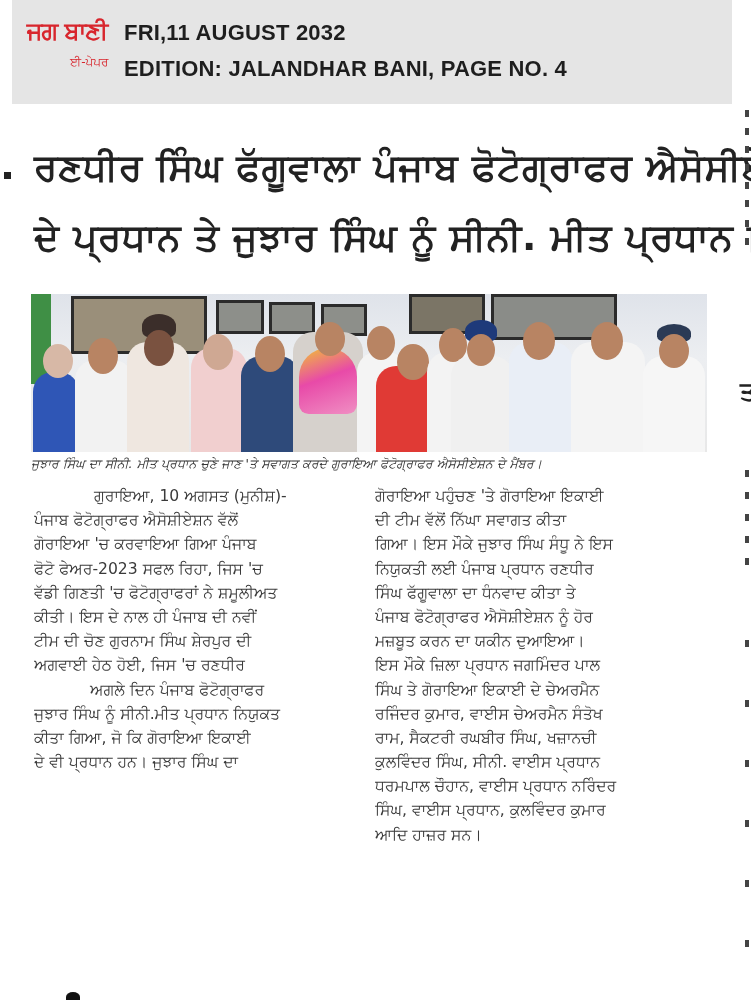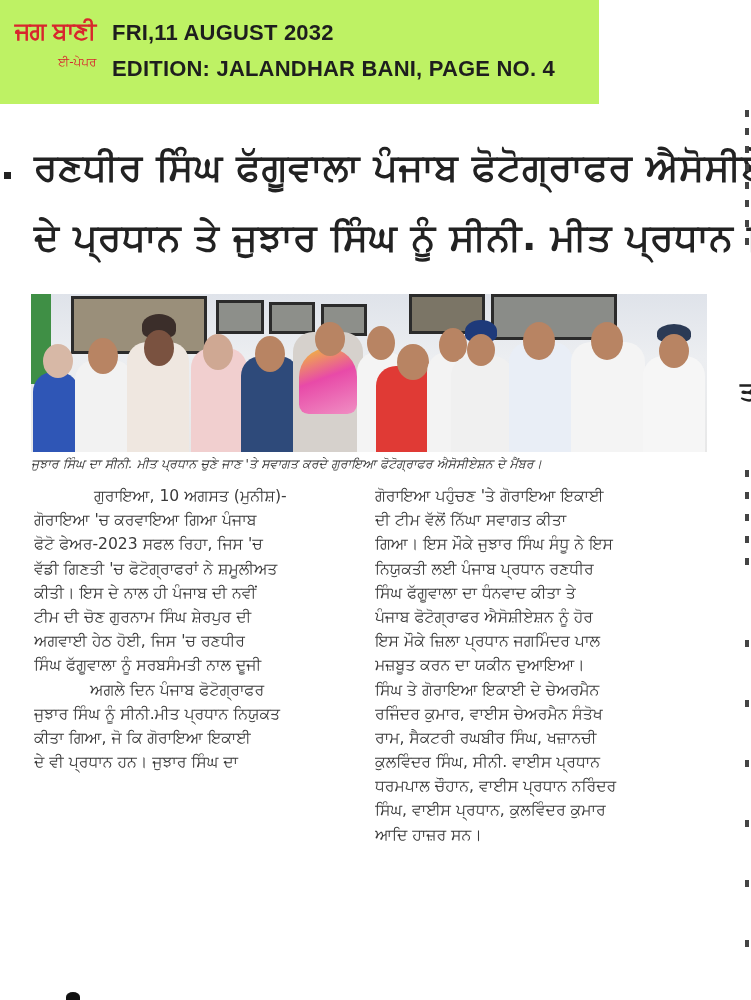--- a/index.html
+++ b/index.html
@@ -3,22 +3,22 @@
 <meta charset="utf-8">
 <style>
   html, body { margin:0; padding:0; }
   body {
     width:751px; height:1000px; overflow:hidden; position:relative;
     background:#ffffff;
     font-family:"DejaVu Sans", sans-serif;
     color:#1a1a1a;
   }
   .header {
-    position:absolute; left:0; top:0; width:599px; height:104px;
-    background:#bef264;
+    position:absolute; left:12px; top:0; width:720px; height:104px;
+    background:#e5e5e5;
   }
   .logo { position:absolute; left:10px; top:16px; width:90px; height:82px; }
   .logo-main {
     position:absolute; left:0; top:0; width:90px; text-align:center;
     color:#d8262d; font-family:"DejaVu Sans", sans-serif; font-weight:bold;
     font-size:24px; line-height:30px; letter-spacing:-1px;
   }
   .logo-sub {
     position:absolute; left:48px; top:38px; color:#d8262d;
     font-size:12px; line-height:16px;
@@ -148,42 +148,42 @@
 
   <div class="person" style="left:612px;width:62px;height:96px;background:#f6f6f6"></div>
   <div class="turban" style="left:626px;top:30px;width:34px;height:18px;background:#2b3a55"></div>
   <div class="head" style="left:628px;top:40px;width:30px;height:34px"></div>
 </div>
 
 <div class="caption">ਜੁਝਾਰ ਸਿੰਘ ਦਾ ਸੀਨੀ. ਮੀਤ ਪ੍ਰਧਾਨ ਚੁਣੇ ਜਾਣ 'ਤੇ ਸਵਾਗਤ ਕਰਦੇ ਗੁਰਾਇਆ ਫੋਟੋਗ੍ਰਾਫਰ ਐਸੋਸੀਏਸ਼ਨ ਦੇ ਮੈਂਬਰ।</div>
 
 <div class="column left">
   <div class="line indent">ਗੁਰਾਇਆ, 10 ਅਗਸਤ (ਮੁਨੀਸ਼)-</div>
+  <div class="line">ਪੰਜਾਬ ਫੋਟੋਗ੍ਰਾਫਰ ਐਸੋਸ਼ੀਏਸ਼ਨ ਵੱਲੋਂ</div>
   <div class="line">ਗੋਰਾਇਆ 'ਚ ਕਰਵਾਇਆ ਗਿਆ ਪੰਜਾਬ</div>
   <div class="line">ਫੋਟੋ ਫੇਅਰ-2023 ਸਫਲ ਰਿਹਾ, ਜਿਸ 'ਚ</div>
   <div class="line">ਵੱਡੀ ਗਿਣਤੀ 'ਚ ਫੋਟੋਗ੍ਰਾਫਰਾਂ ਨੇ ਸ਼ਮੂਲੀਅਤ</div>
   <div class="line">ਕੀਤੀ। ਇਸ ਦੇ ਨਾਲ ਹੀ ਪੰਜਾਬ ਦੀ ਨਵੀਂ</div>
   <div class="line">ਟੀਮ ਦੀ ਚੋਣ ਗੁਰਨਾਮ ਸਿੰਘ ਸ਼ੇਰਪੁਰ ਦੀ</div>
   <div class="line">ਅਗਵਾਈ ਹੇਠ ਹੋਈ, ਜਿਸ 'ਚ ਰਣਧੀਰ</div>
-  <div class="line">ਸਿੰਘ ਫੱਗੂਵਾਲਾ ਨੂੰ ਸਰਬਸੰਮਤੀ ਨਾਲ ਦੂਜੀ</div>
   <div class="line indent-sm">ਅਗਲੇ ਦਿਨ ਪੰਜਾਬ ਫੋਟੋਗ੍ਰਾਫਰ</div>
   <div class="line">ਜੁਝਾਰ ਸਿੰਘ ਨੂੰ ਸੀਨੀ.ਮੀਤ ਪ੍ਰਧਾਨ ਨਿਯੁਕਤ</div>
   <div class="line">ਕੀਤਾ ਗਿਆ, ਜੋ ਕਿ ਗੋਰਾਇਆ ਇਕਾਈ</div>
   <div class="line">ਦੇ ਵੀ ਪ੍ਰਧਾਨ ਹਨ। ਜੁਝਾਰ ਸਿੰਘ ਦਾ</div>
 </div>
 
 <div class="column right">
   <div class="line">ਗੋਰਾਇਆ ਪਹੁੰਚਣ 'ਤੇ ਗੋਰਾਇਆ ਇਕਾਈ</div>
   <div class="line">ਦੀ ਟੀਮ ਵੱਲੋਂ ਨਿੱਘਾ ਸਵਾਗਤ ਕੀਤਾ</div>
   <div class="line">ਗਿਆ। ਇਸ ਮੌਕੇ ਜੁਝਾਰ ਸਿੰਘ ਸੰਧੂ ਨੇ ਇਸ</div>
   <div class="line">ਨਿਯੁਕਤੀ ਲਈ ਪੰਜਾਬ ਪ੍ਰਧਾਨ ਰਣਧੀਰ</div>
   <div class="line">ਸਿੰਘ ਫੱਗੂਵਾਲਾ ਦਾ ਧੰਨਵਾਦ ਕੀਤਾ ਤੇ</div>
   <div class="line">ਪੰਜਾਬ ਫੋਟੋਗ੍ਰਾਫਰ ਐਸੋਸ਼ੀਏਸ਼ਨ ਨੂੰ ਹੋਰ</div>
+  <div class="line">ਮਜ਼ਬੂਤ ਕਰਨ ਦਾ ਯਕੀਨ ਦੁਆਇਆ।</div>
   <div class="line">ਇਸ ਮੌਕੇ ਜ਼ਿਲਾ ਪ੍ਰਧਾਨ ਜਗਮਿੰਦਰ ਪਾਲ</div>
-  <div class="line">ਮਜ਼ਬੂਤ ਕਰਨ ਦਾ ਯਕੀਨ ਦੁਆਇਆ।</div>
   <div class="line">ਸਿੰਘ ਤੇ ਗੋਰਾਇਆ ਇਕਾਈ ਦੇ ਚੇਅਰਮੈਨ</div>
   <div class="line">ਰਜਿੰਦਰ ਕੁਮਾਰ, ਵਾਈਸ ਚੇਅਰਮੈਨ ਸੰਤੋਖ</div>
   <div class="line">ਰਾਮ, ਸੈਕਟਰੀ ਰਘਬੀਰ ਸਿੰਘ, ਖਜ਼ਾਨਚੀ</div>
   <div class="line">ਕੁਲਵਿੰਦਰ ਸਿੰਘ, ਸੀਨੀ. ਵਾਈਸ ਪ੍ਰਧਾਨ</div>
   <div class="line">ਧਰਮਪਾਲ ਚੌਹਾਨ, ਵਾਈਸ ਪ੍ਰਧਾਨ ਨਰਿੰਦਰ</div>
   <div class="line">ਸਿੰਘ, ਵਾਈਸ ਪ੍ਰਧਾਨ, ਕੁਲਵਿੰਦਰ ਕੁਮਾਰ</div>
   <div class="line">ਆਦਿ ਹਾਜ਼ਰ ਸਨ।</div>
 </div>
 
 <div class="right-edge-strip">

